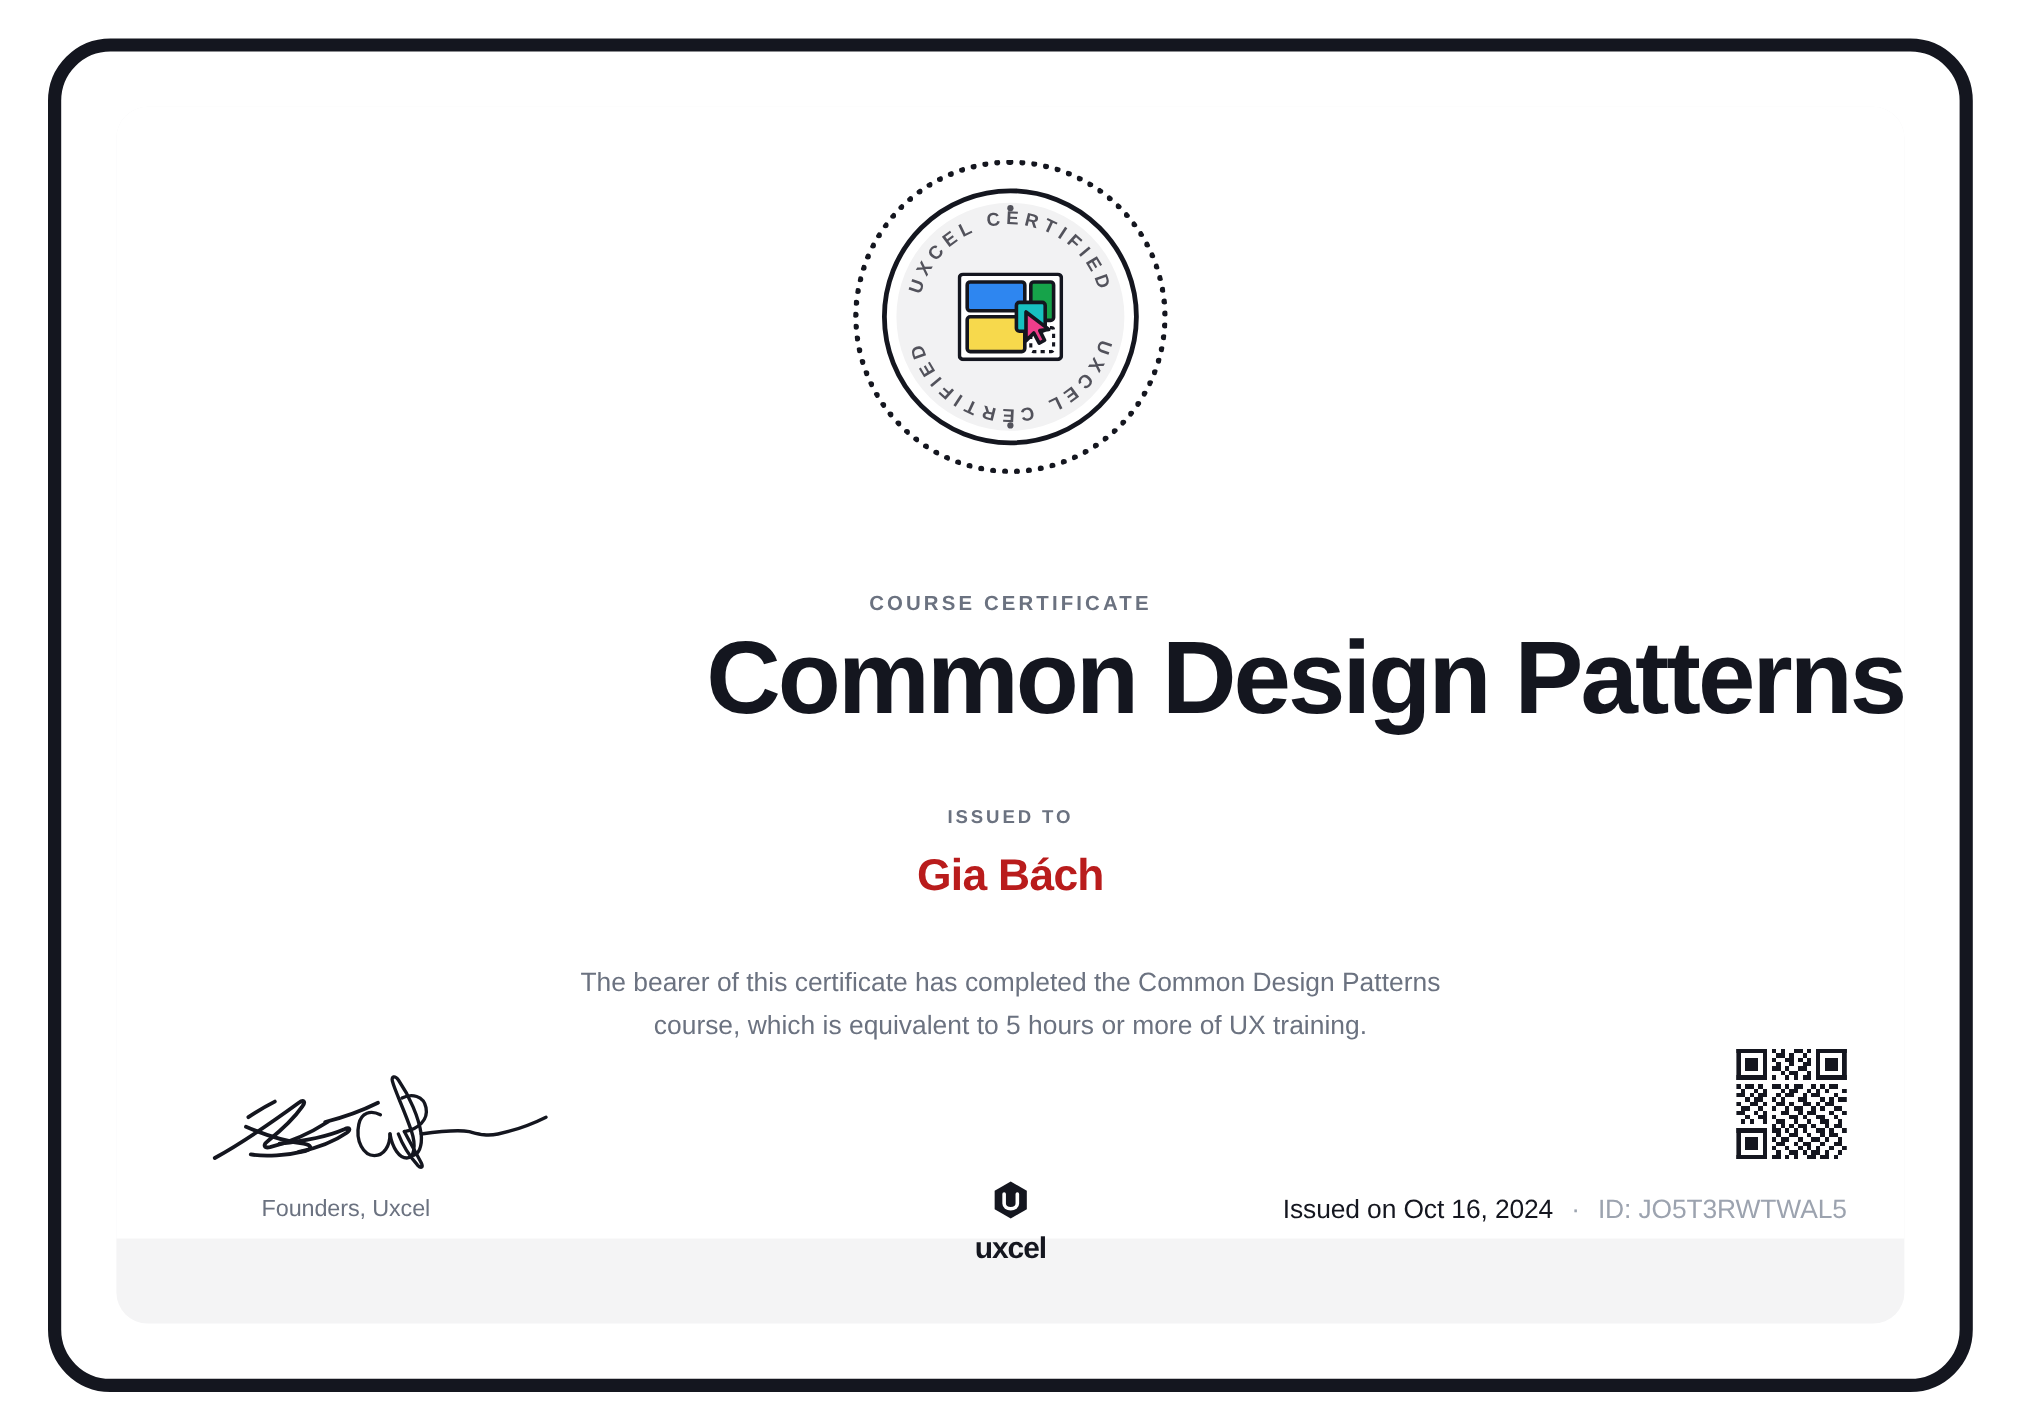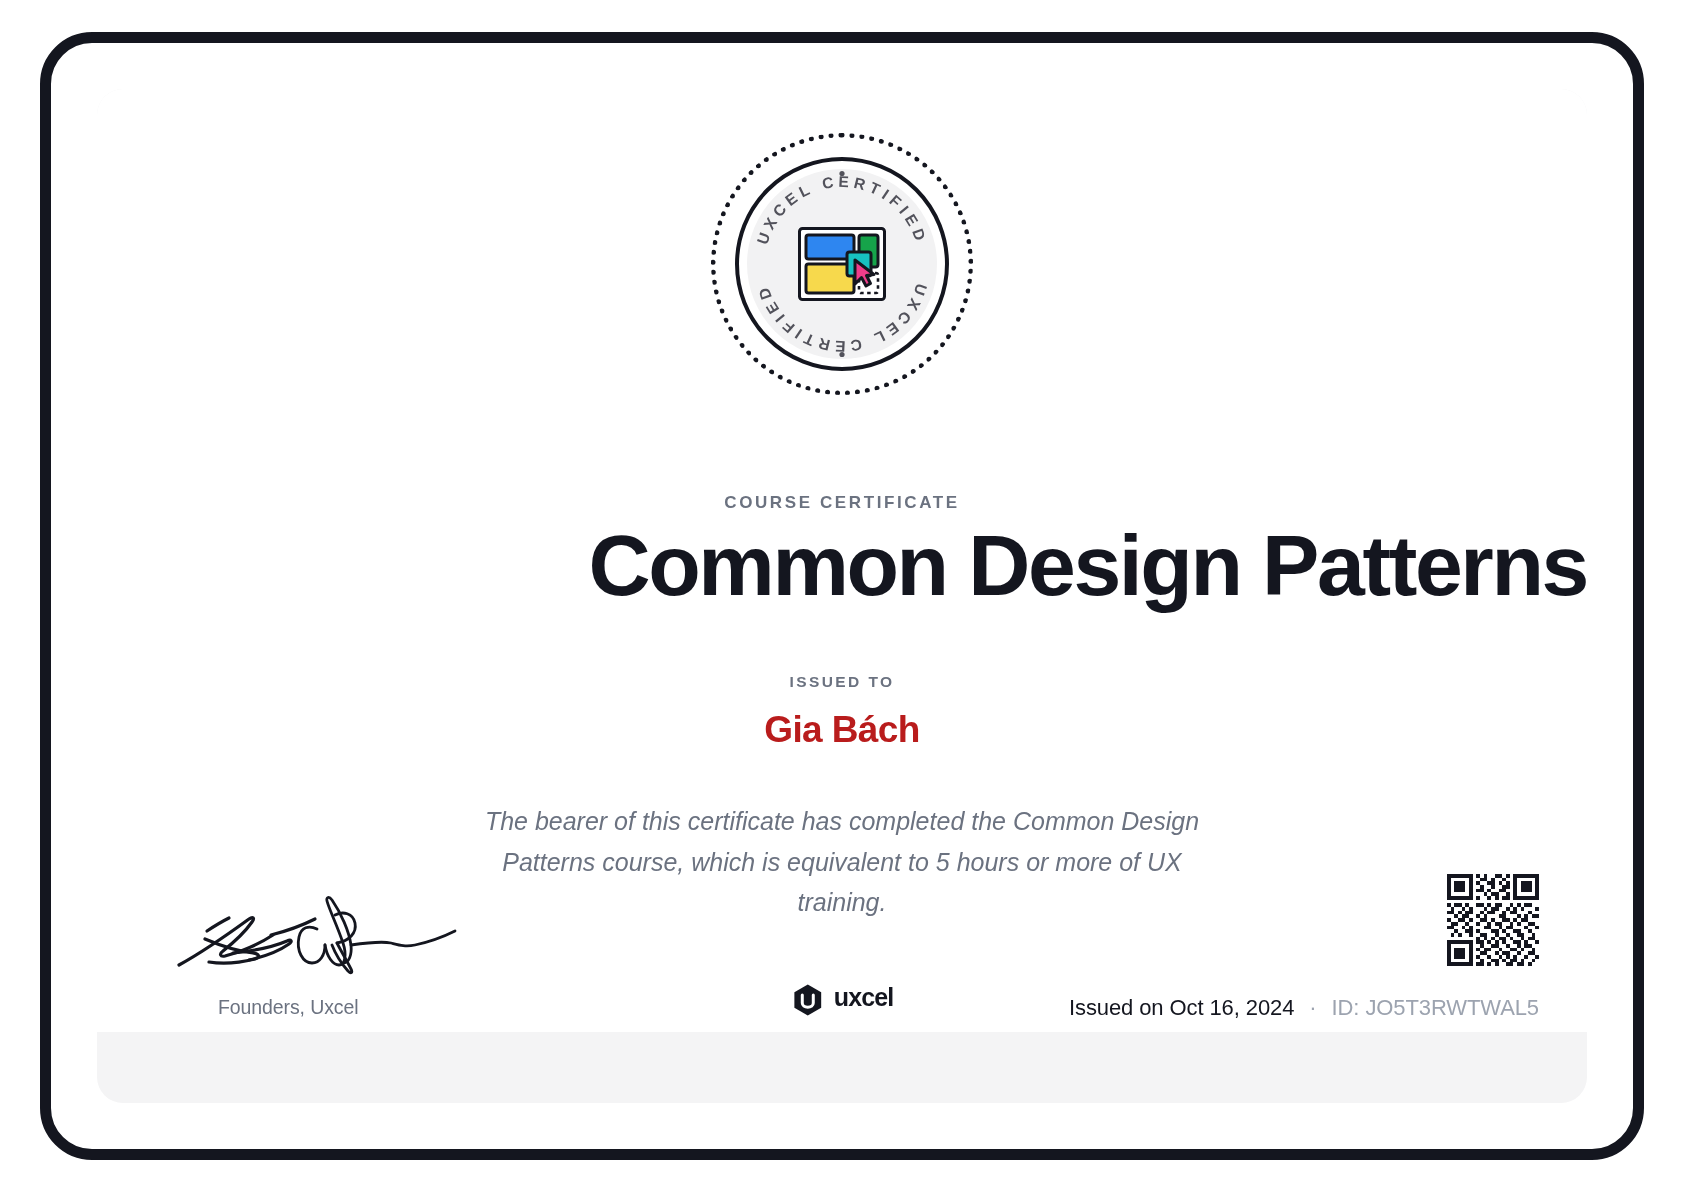--- a/index.html
+++ b/index.html
@@ -110,24 +110,23 @@
     font-size: 37px;
     font-weight: 700;
     letter-spacing: -0.6px;
     color: #b91c1c;
   }
   #description {
     position: absolute; top: 712px;
     left: 50%; transform: translateX(-50%);
     width: 760px;
     text-align: center;
-    font-size: 25px;
+    font-size: 22px;
     line-height: 1.62;
     color: #6b7280;
-    font-style: italic;
   }
 
   
   #signatures {
     position: absolute;
     left: 78px; top: 800px;
     width: 290px; height: 86px;
   }
   #signatures svg { width: 290px; height: 86px; display: block; }
   #founders-label {
@@ -135,21 +134,21 @@
     left: 78px; top: 907px;
     font-size: 19.5px;
     color: #6b7280;
     letter-spacing: -0.1px;
     margin-left: 43px;
   }
   #brand-logo {
     position: absolute;
     left: 50%; transform: translateX(-50%);
     top: 894px;
-    display: flex; gap: 9px;
+    display: flex; align-items: center; gap: 9px; flex-direction: column;
   }
   #brand-logo .mark { width: 34px; height: 34px; display: block; }
   #brand-logo .wordmark {
     font-size: 25px; font-weight: 700; color: #14161f;
     letter-spacing: -0.9px;
   }
   #meta-line {
     position: absolute;
     right: 48px; top: 906px;
     font-size: 22px;

